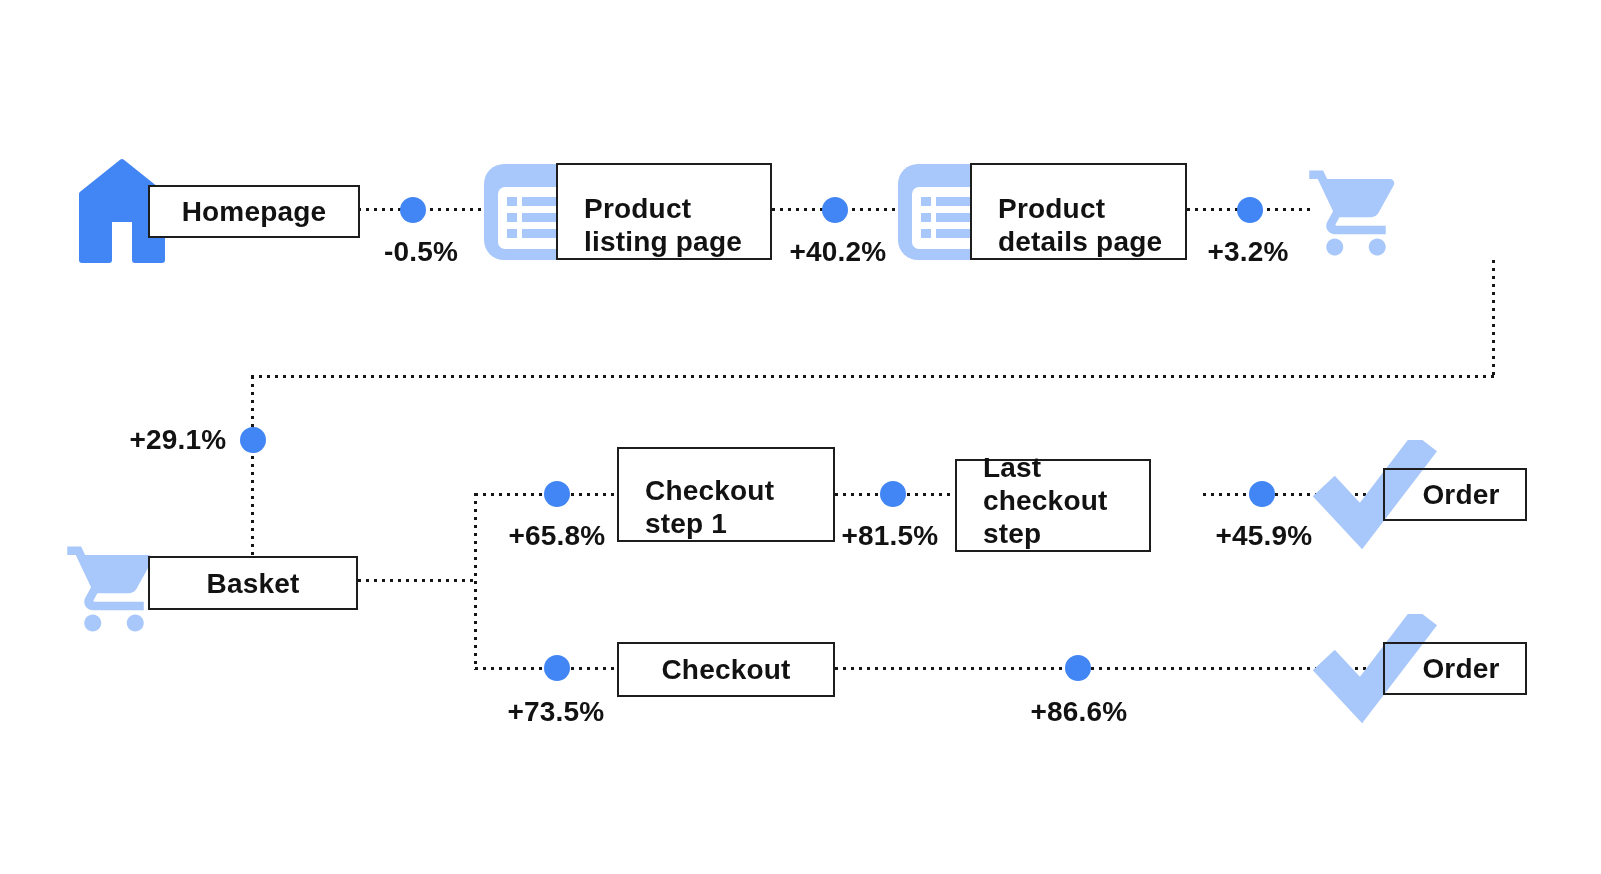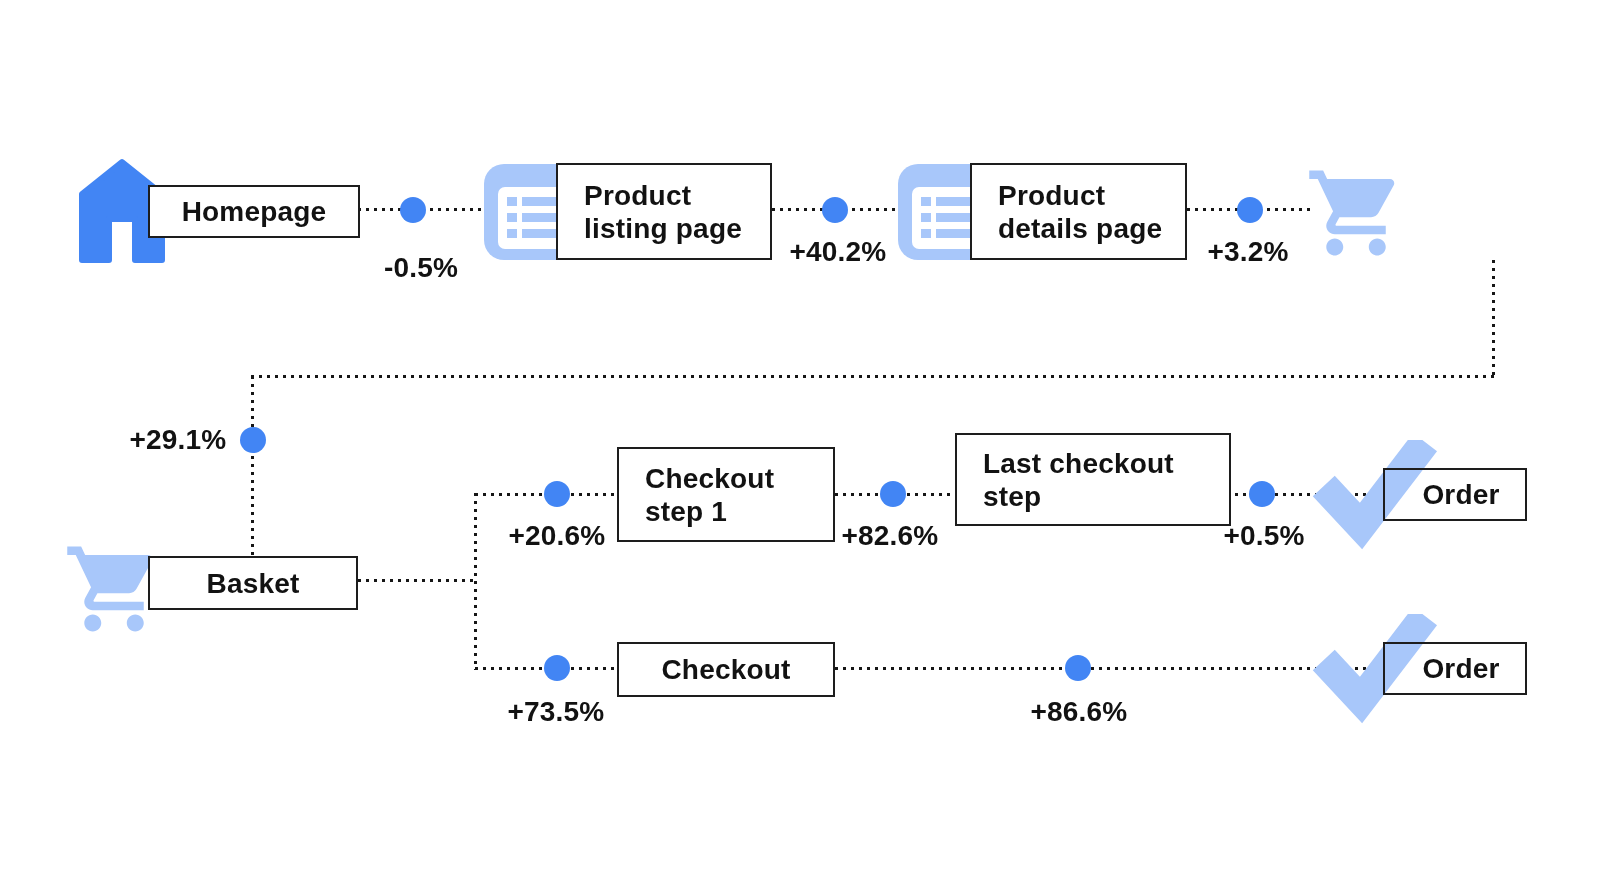--- a/index.html
+++ b/index.html
@@ -26,21 +26,21 @@
   }
   
   .nodebox{
     position:absolute;z-index:4;
     background:#ffffff;border:2px solid #1d1d1d;
     display:flex;align-items:center;box-sizing:border-box;
     font-weight:700;font-size:28px;color:#121212;line-height:33px;
     white-space:pre-line;letter-spacing:0.2px;
   }
   .nodebox.center{justify-content:center;text-align:left;}
-  .nodebox.leftpad{padding-left:26px;padding-right:18px;}
+  .nodebox.leftpad{padding-left:26px;padding-right:18px;align-items:flex-end;}
   .nodebox.overcheck{background:transparent;z-index:6;padding-left:12px;}
   
   .pct{
     position:absolute;z-index:3;transform:translateX(-50%);
     font-weight:700;font-size:28px;color:#121212;white-space:nowrap;
     letter-spacing:0.2px;
   }
   .icon{position:absolute;}
   .icon.under{z-index:1;}
   .icon.check{z-index:5;}
@@ -105,27 +105,27 @@
   <div class="dot" style="left:400px;top:197px"></div>
   <div class="dot" style="left:822px;top:197px"></div>
   <div class="dot" style="left:1237px;top:197px"></div>
   <div class="dot" style="left:240px;top:427px"></div>
   <div class="dot" style="left:544px;top:481px"></div>
   <div class="dot" style="left:880px;top:481px"></div>
   <div class="dot" style="left:1249px;top:481px"></div>
   <div class="dot" style="left:544px;top:655px"></div>
   <div class="dot" style="left:1065px;top:655px"></div>
 
-  <div class="pct" style="left:421px;top:252px">-0.5%</div>
+  <div class="pct" style="left:421px;top:236px">-0.5%</div>
   <div class="pct" style="left:838px;top:236px">+40.2%</div>
   <div class="pct" style="left:1248px;top:236px">+3.2%</div>
   <div class="pct" style="left:178px;top:424px">+29.1%</div>
-  <div class="pct" style="left:557px;top:520px">+20.6%</div>
-  <div class="pct" style="left:890px;top:520px">+82.6%</div>
-  <div class="pct" style="left:1264px;top:520px">+0.5%</div>
+  <div class="pct" style="left:557px;top:520px">+65.8%</div>
+  <div class="pct" style="left:890px;top:520px">+81.5%</div>
+  <div class="pct" style="left:1264px;top:520px">+45.9%</div>
   <div class="pct" style="left:556px;top:696px">+73.5%</div>
   <div class="pct" style="left:1079px;top:696px">+86.6%</div>
 
   <svg class="icon check" style="left:1312px;top:440px" width="126" height="110" viewBox="0 0 126 110">
     <path d="M22 57 L49 86 L104 14" fill="none" stroke="#A8C7FA" stroke-width="30" stroke-linecap="square"></path>
   </svg>
   <svg class="icon check" style="left:1312px;top:614px" width="126" height="110" viewBox="0 0 126 110">
     <path d="M22 57 L49 86 L104 14" fill="none" stroke="#A8C7FA" stroke-width="30" stroke-linecap="square"></path>
   </svg>
 
@@ -146,21 +146,21 @@
 
   <div class="nodebox center" style="left:148px;top:556px;width:210px;height:54px">
     <span>Basket</span>
   </div>
 
   <div class="nodebox leftpad" style="left:617px;top:447px;width:218px;height:95px">
     <span>Checkout
 step 1</span>
   </div>
 
-  <div class="nodebox leftpad" style="left:955px;top:433px;width:276px;height:93px">
+  <div class="nodebox leftpad" style="left:955px;top:459px;width:196px;height:93px">
     <span>Last checkout
 step</span>
   </div>
 
   <div class="nodebox center overcheck" style="left:1383px;top:468px;width:144px;height:53px">
     <span>Order</span>
   </div>
 
   <div class="nodebox center" style="left:617px;top:642px;width:218px;height:55px">
     <span>Checkout</span>

